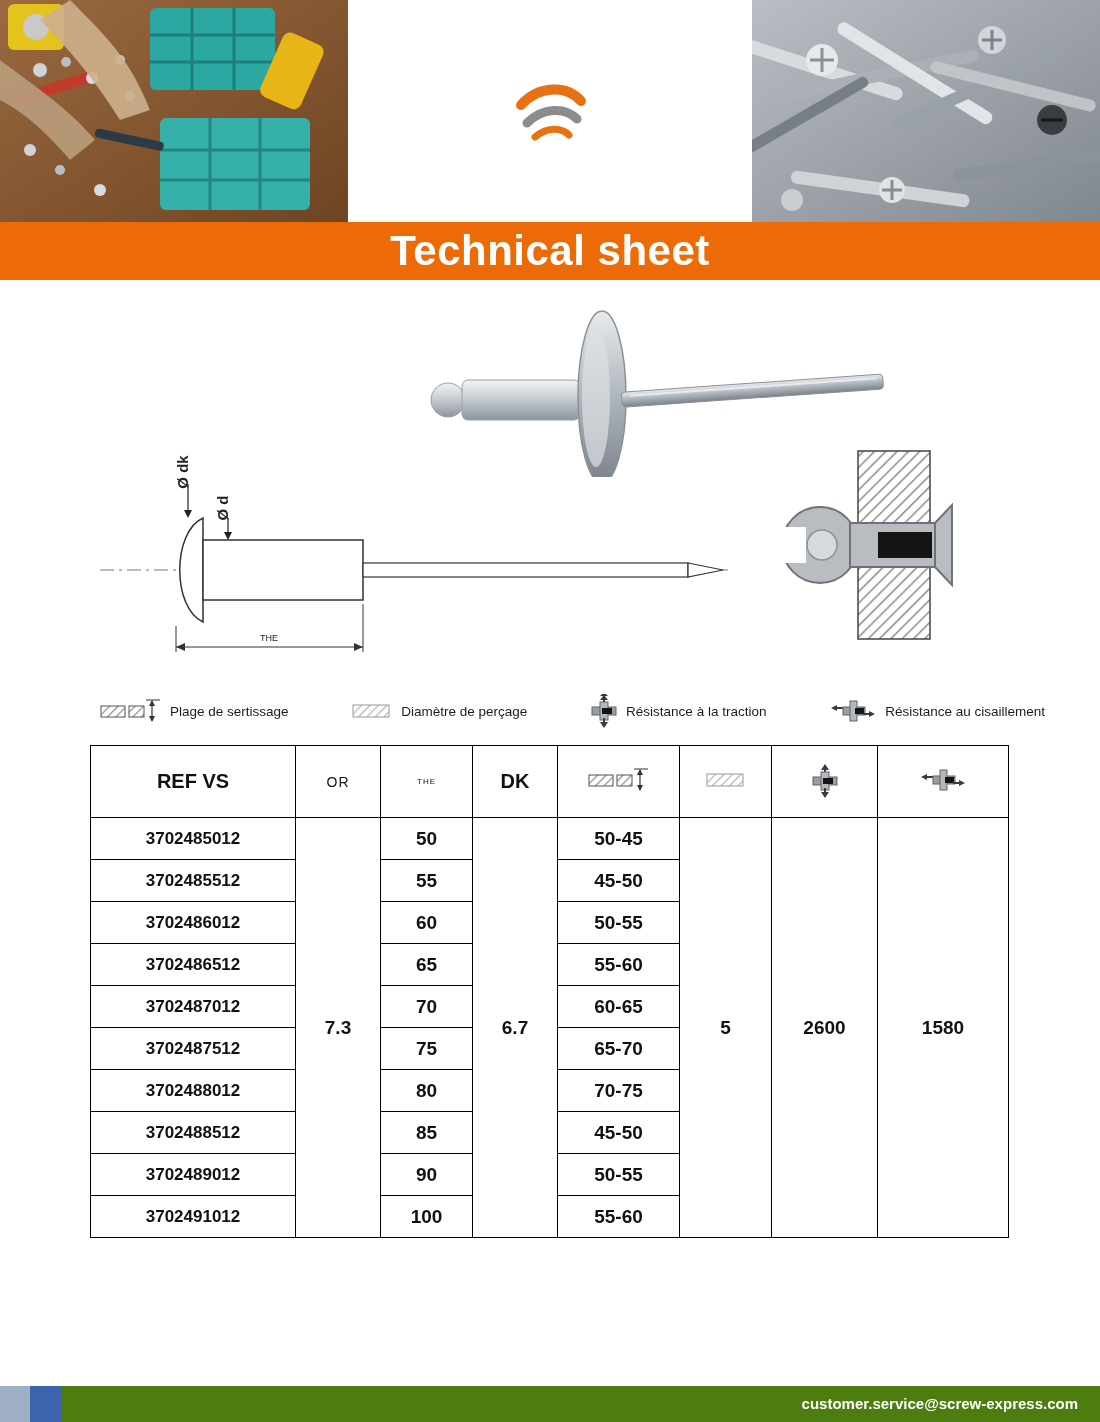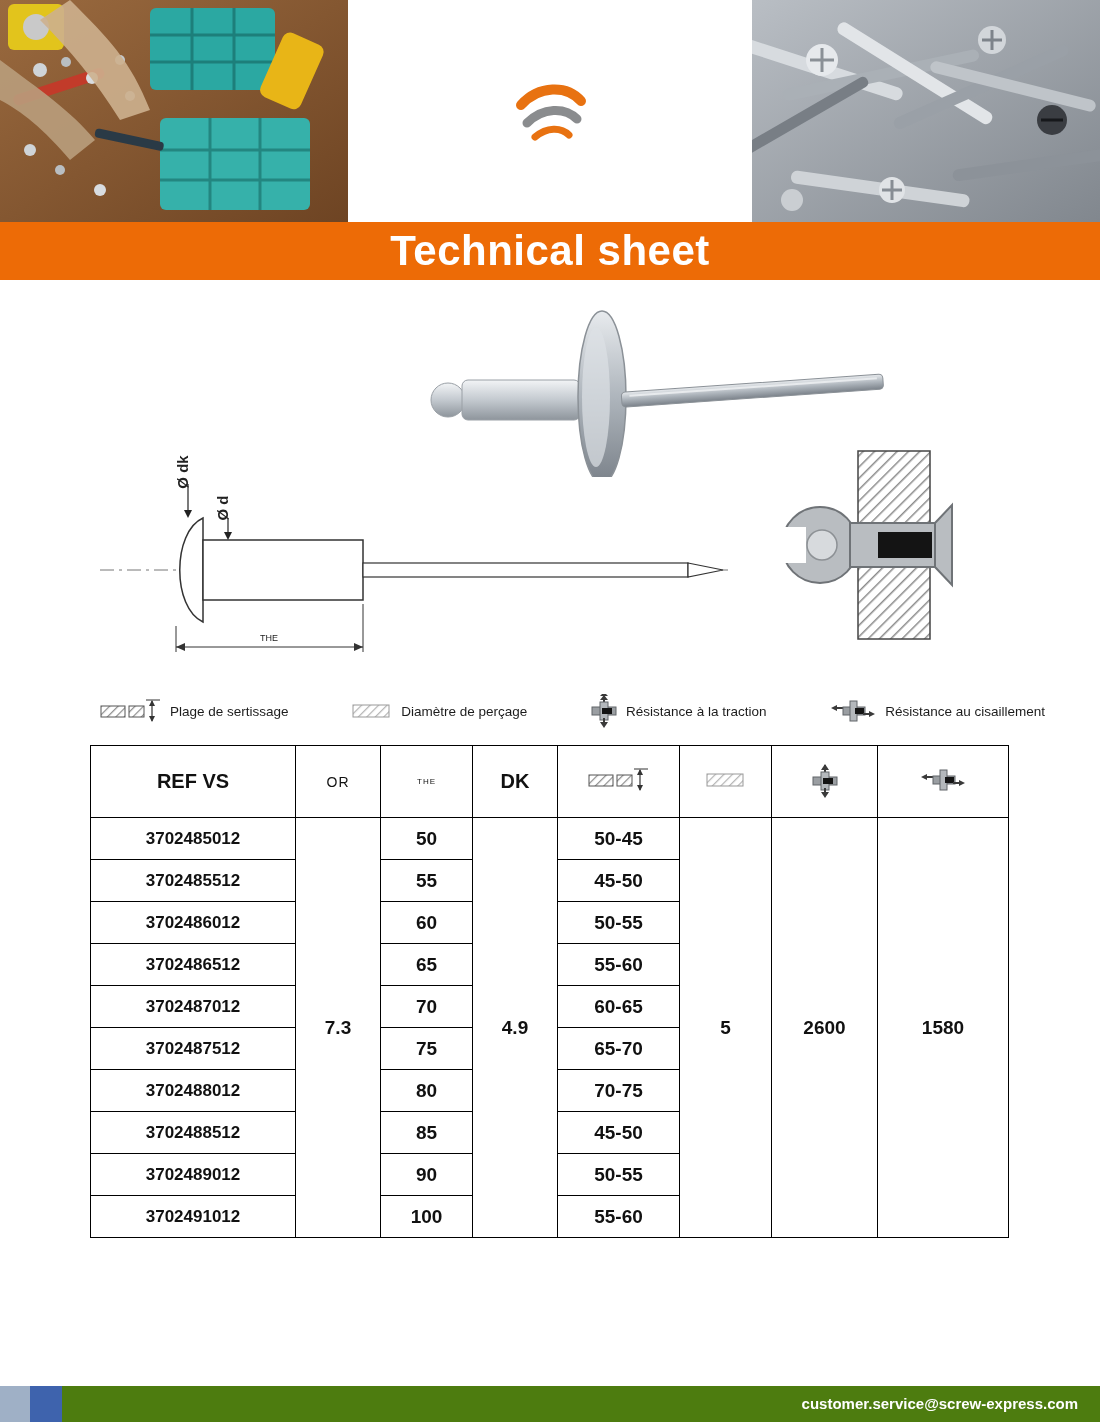--- a/index.html
+++ b/index.html
@@ -340,21 +340,21 @@
             <polygon points="46,16 40,13 40,19" fill="#3a3a3a"></polygon>
           </svg>
         </th>
       </tr>
     </thead>
     <tbody>
       <tr>
         <td class="ref">3702485012</td>
         <td class="val" rowspan="10">7.3</td>
         <td class="val">50</td>
-        <td class="val" rowspan="10">4.9</td>
+        <td class="val" rowspan="10">6.7</td>
         <td class="val">50-45</td>
         <td class="val" rowspan="10">5</td>
         <td class="val" rowspan="10">2600</td>
         <td class="val" rowspan="10">1580</td>
       </tr>
       <tr>
         <td class="ref">3702485512</td>
         <td class="val">55</td>
         <td class="val">45-50</td>
       </tr>

